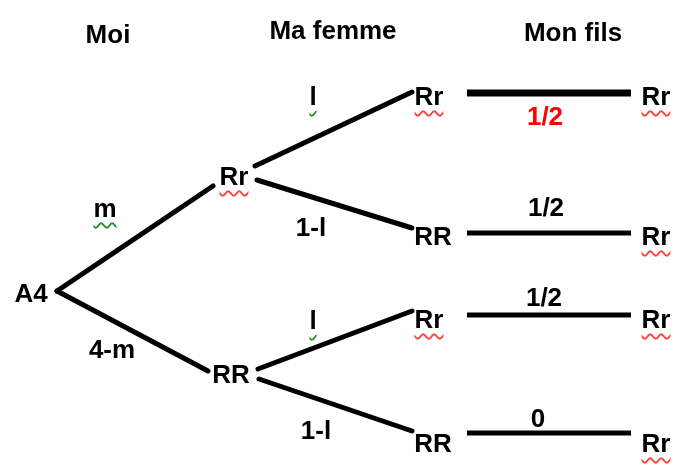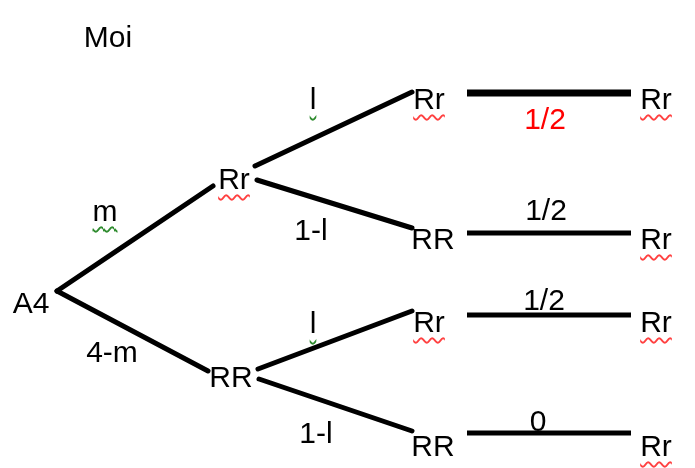--- a/index.html
+++ b/index.html
@@ -15,22 +15,22 @@
     position: absolute;
     left: 0; top: 0;
     width: 695px; height: 468px;
   }
   .edge { stroke: var(--line, #000000); stroke-width: 5; stroke-linecap: round; }
   .hline { stroke: var(--line, #000000); stroke-width: 5; stroke-linecap: butt; }
   .hline.thick { stroke-width: 7; }
   .lbl {
     position: absolute;
     transform: translateX(-50%);
-    font-weight: normal;
-    font-size: 30px;
+    font-weight: bold;
+    font-size: 26px;
     line-height: 1.05;
     color: #000000;
     white-space: nowrap;
   }
   .prob-highlight { color: var(--highlight, #ff0000); }
   .sq-red {
     text-decoration-line: underline;
     text-decoration-style: wavy;
     text-decoration-color: var(--sq-red, #ff4040);
     text-decoration-thickness: 1.5px;
@@ -56,22 +56,24 @@
     <line class="edge" x1="257" y1="180" x2="412" y2="228"></line>
     <line class="edge" x1="258" y1="369" x2="412" y2="311"></line>
     <line class="edge" x1="259" y1="379" x2="412" y2="431"></line>
     <line class="hline thick" x1="467" y1="93" x2="631" y2="93"></line>
     <line class="hline" x1="467" y1="233" x2="631" y2="233"></line>
     <line class="hline" x1="467" y1="315" x2="631" y2="315"></line>
     <line class="hline" x1="467" y1="433" x2="631" y2="433"></line>
   </svg>
 
   <span class="lbl" style="left:108px; top:21px;">Moi</span>
+  <span class="lbl" style="left:333px; top:17px;">Ma femme</span>
+  <span class="lbl" style="left:573px; top:19px;">Mon fils</span>
 
-  <span class="lbl" style="left:31px; top:287px;">A4</span>
+  <span class="lbl" style="left:31px; top:280px;">A4</span>
 
   <span class="lbl sq-green" style="left:105px; top:195px;">m</span>
   <span class="lbl" style="left:112px; top:336px;">4-m</span>
 
   <span class="lbl sq-red" style="left:234px; top:163px;">Rr</span>
   <span class="lbl" style="left:231px; top:361px;">RR</span>
 
   <span class="lbl sq-green" style="left:313px; top:83px;">l</span>
   <span class="lbl" style="left:311px; top:214px;">1-l</span>
   <span class="lbl sq-green" style="left:313px; top:307px;">l</span>

